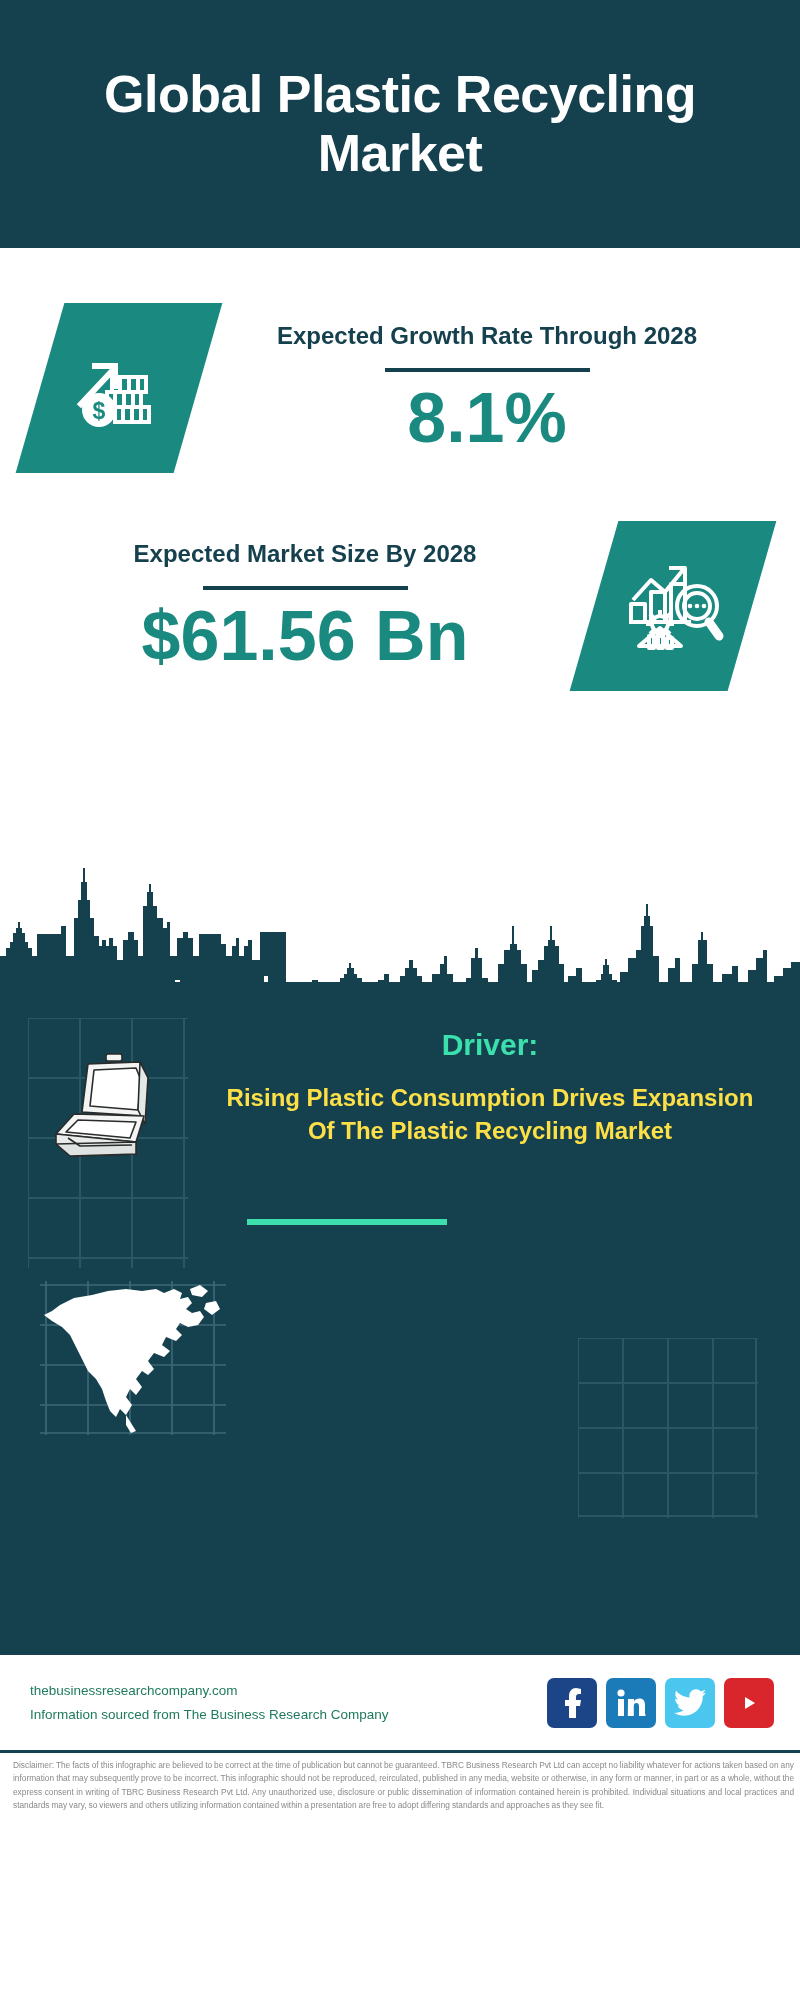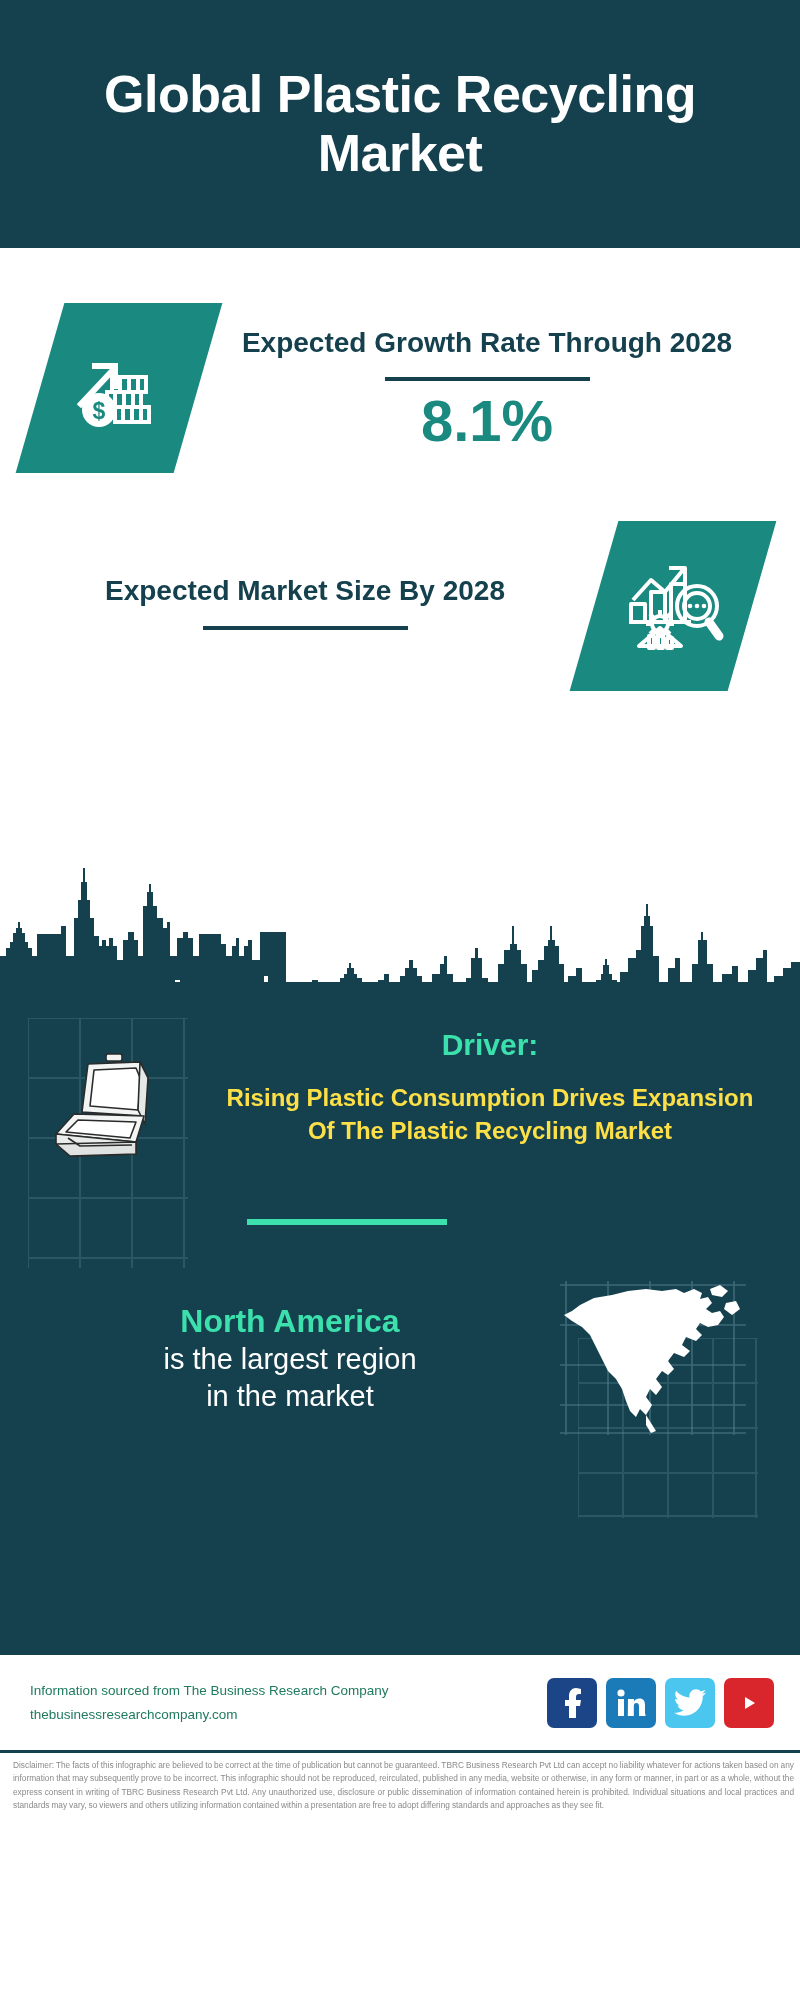--- a/index.html
+++ b/index.html
@@ -42,33 +42,33 @@
     width:158px; height:170px;
     transform:skewX(-16deg);
     display:flex; align-items:center; justify-content:center;
     flex:0 0 auto;
   }
   .para-badge .ico { transform:skewX(16deg); display:block; }
 
   .stat-text { flex:1 1 auto; text-align:center; }
   .stat-label {
     color:#15404d;
-    font-size:28px;
+    font-size:24px;
     font-weight:bold;
     line-height:1.35;
   }
   .stat-divider {
     height:4px;
     background:#15404d;
     width:205px;
     margin:16px auto 10px auto;
   }
   .stat-value {
     color:#1a8a80;
-    font-size:58px;
+    font-size:70px;
     font-weight:bold;
     line-height:1.05;
   }
 
   .stat-row-1 .para-badge { margin-left:40px; margin-right:8px; }
   .stat-row-1 .stat-text { padding-right:32px; }
 
   .stat-row-2 .stat-text { padding-left:22px; }
   .stat-row-2 .para-badge { margin-right:48px; margin-left:6px; }
 
@@ -221,20 +221,21 @@
         <div class="stat-label">Expected Growth Rate Through 2028</div>
         <div class="stat-divider"></div>
         <div class="stat-value">8.1%</div>
       </div>
     </div>
 
     <div class="stat-row stat-row-2">
       <div class="stat-text">
         <div class="stat-label">Expected Market Size By 2028</div>
         <div class="stat-divider"></div>
+        <div class="stat-value">$61.56 Bn</div>
       </div>
       <div class="para-badge">
         <span class="ico">
           <svg width="108" height="108" viewBox="0 0 108 108">
             <g fill="none" stroke="#ffffff" stroke-width="4" stroke-linejoin="round">
               <path d="M14 50 L32 30 L46 42 L64 20"></path>
               <path d="M52 18 L66 18 L66 32" stroke-linecap="square"></path>
               <rect x="12" y="54" width="14" height="18"></rect>
               <rect x="32" y="42" width="14" height="30"></rect>
               <rect x="52" y="34" width="14" height="38"></rect>
@@ -320,44 +321,39 @@
           </g>
         </svg>
       </div>
       <div class="driver-heading">Driver:</div>
       <div class="driver-body">Rising Plastic Consumption Drives Expansion Of The Plastic Recycling Market</div>
     </div>
 
     <div class="green-rule"></div>
 
     <div class="region-block">
-      <div class="region-text">
-        <div class="region-name">North America</div>
-        <div class="region-sub">is the largest region</div>
-        <div class="region-sub">in the market</div>
-      </div>
       <div class="region-map">
         <svg width="210" height="165" viewBox="0 0 210 165">
           <g stroke="#5e8a96" stroke-width="1.6" fill="none" opacity="0.55">
             <path d="M16 6 V160 M58 6 V160 M100 6 V160 M142 6 V160 M184 6 V160"></path>
             <path d="M10 10 H196 M10 50 H196 M10 90 H196 M10 130 H196 M10 158 H196"></path>
           </g>
           <path fill="#ffffff" d="M30 30 L44 23 L62 20 L78 16 L96 14 L112 16 L126 14 L134 18 L144 14 L152 18 L150 24 L158 22 L162 28 L156 34 L162 38 L170 36 L174 42 L168 50 L158 52 L150 48 L146 54 L152 60 L146 66 L136 62 L132 70 L140 76 L134 82 L124 78 L118 86 L124 94 L118 100 L112 96 L106 104 L112 112 L106 120 L100 114 L96 122 L102 130 L96 140 L90 134 L86 142 L80 136 L76 126 L72 114 L66 104 L58 96 L52 84 L46 72 L40 60 L32 52 L22 46 L14 40 L22 36 Z"></path>
           <path fill="#ffffff" d="M96 140 L101 148 L106 156 L101 158 L96 150 Z"></path>
           <path fill="#ffffff" d="M160 14 L170 10 L178 16 L172 22 L162 20 Z"></path>
           <path fill="#ffffff" d="M176 28 L186 26 L190 34 L182 40 L174 34 Z"></path>
         </svg>
       </div>
     </div>
   </div>
 
   <div class="source-bar">
     <div class="source-text">
+      <div class="source-line">thebusinessresearchcompany.com</div>
       <div class="source-line">Information sourced from The Business Research Company</div>
-      <div class="source-line">thebusinessresearchcompany.com</div>
     </div>
     <div class="social-row">
       <a class="social-chip" style="background:#1b4586">
         <svg width="28" height="30" viewBox="0 0 28 30">
             <path fill="#ffffff" d="M18 30 V18 h4 l1-6 h-5 V9 c0-2 1-3 3-3 h2 V1 C22 1 20 0 18 0 c-4 0-7 3-7 8 v4 H7 v6 h4 v12 Z"></path>
           </svg>
       </a>
       <a class="social-chip" style="background:#1b7bb9">
         <svg width="30" height="30" viewBox="0 0 30 30">
             <g fill="#ffffff">

